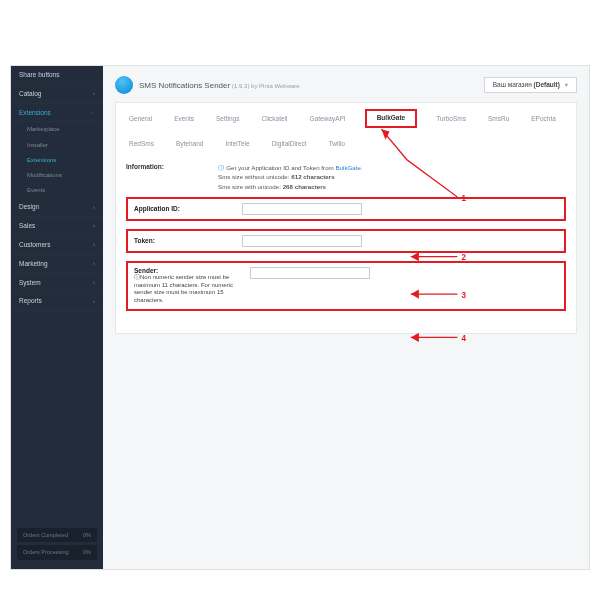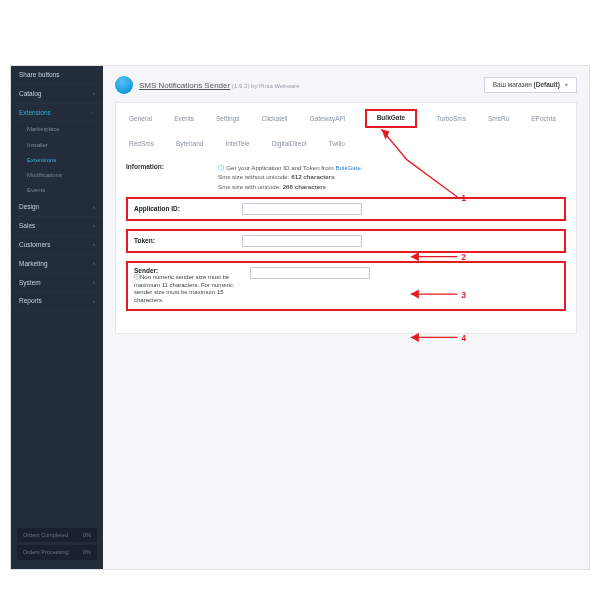--- a/index.html
+++ b/index.html
@@ -81,21 +81,21 @@
     gap: 6px;
     margin-bottom: 8px;
   }
   .logo-dot {
     width: 18px; height: 18px;
     border-radius: 50%;
     background: radial-gradient(circle at 40% 30%, #4fc3f7, #0288d1);
     flex: 0 0 auto;
   }
   .title-line { flex: 1; }
-  .title-line .ttl { font-size: 8px; color: #555; text-decoration: underline; }
+  .title-line .ttl { font-size: 8px; color: #555; }
   .title-line .sub { font-size: 6px; color: #9aa0ab; }
   .store-select {
     background: #fff;
     border: 1px solid #d0d6dd;
     padding: 3px 8px;
     font-size: 6.5px;
     color: #444;
   }
   .store-select .arrow { margin-left: 3px; opacity: .5; }
 

